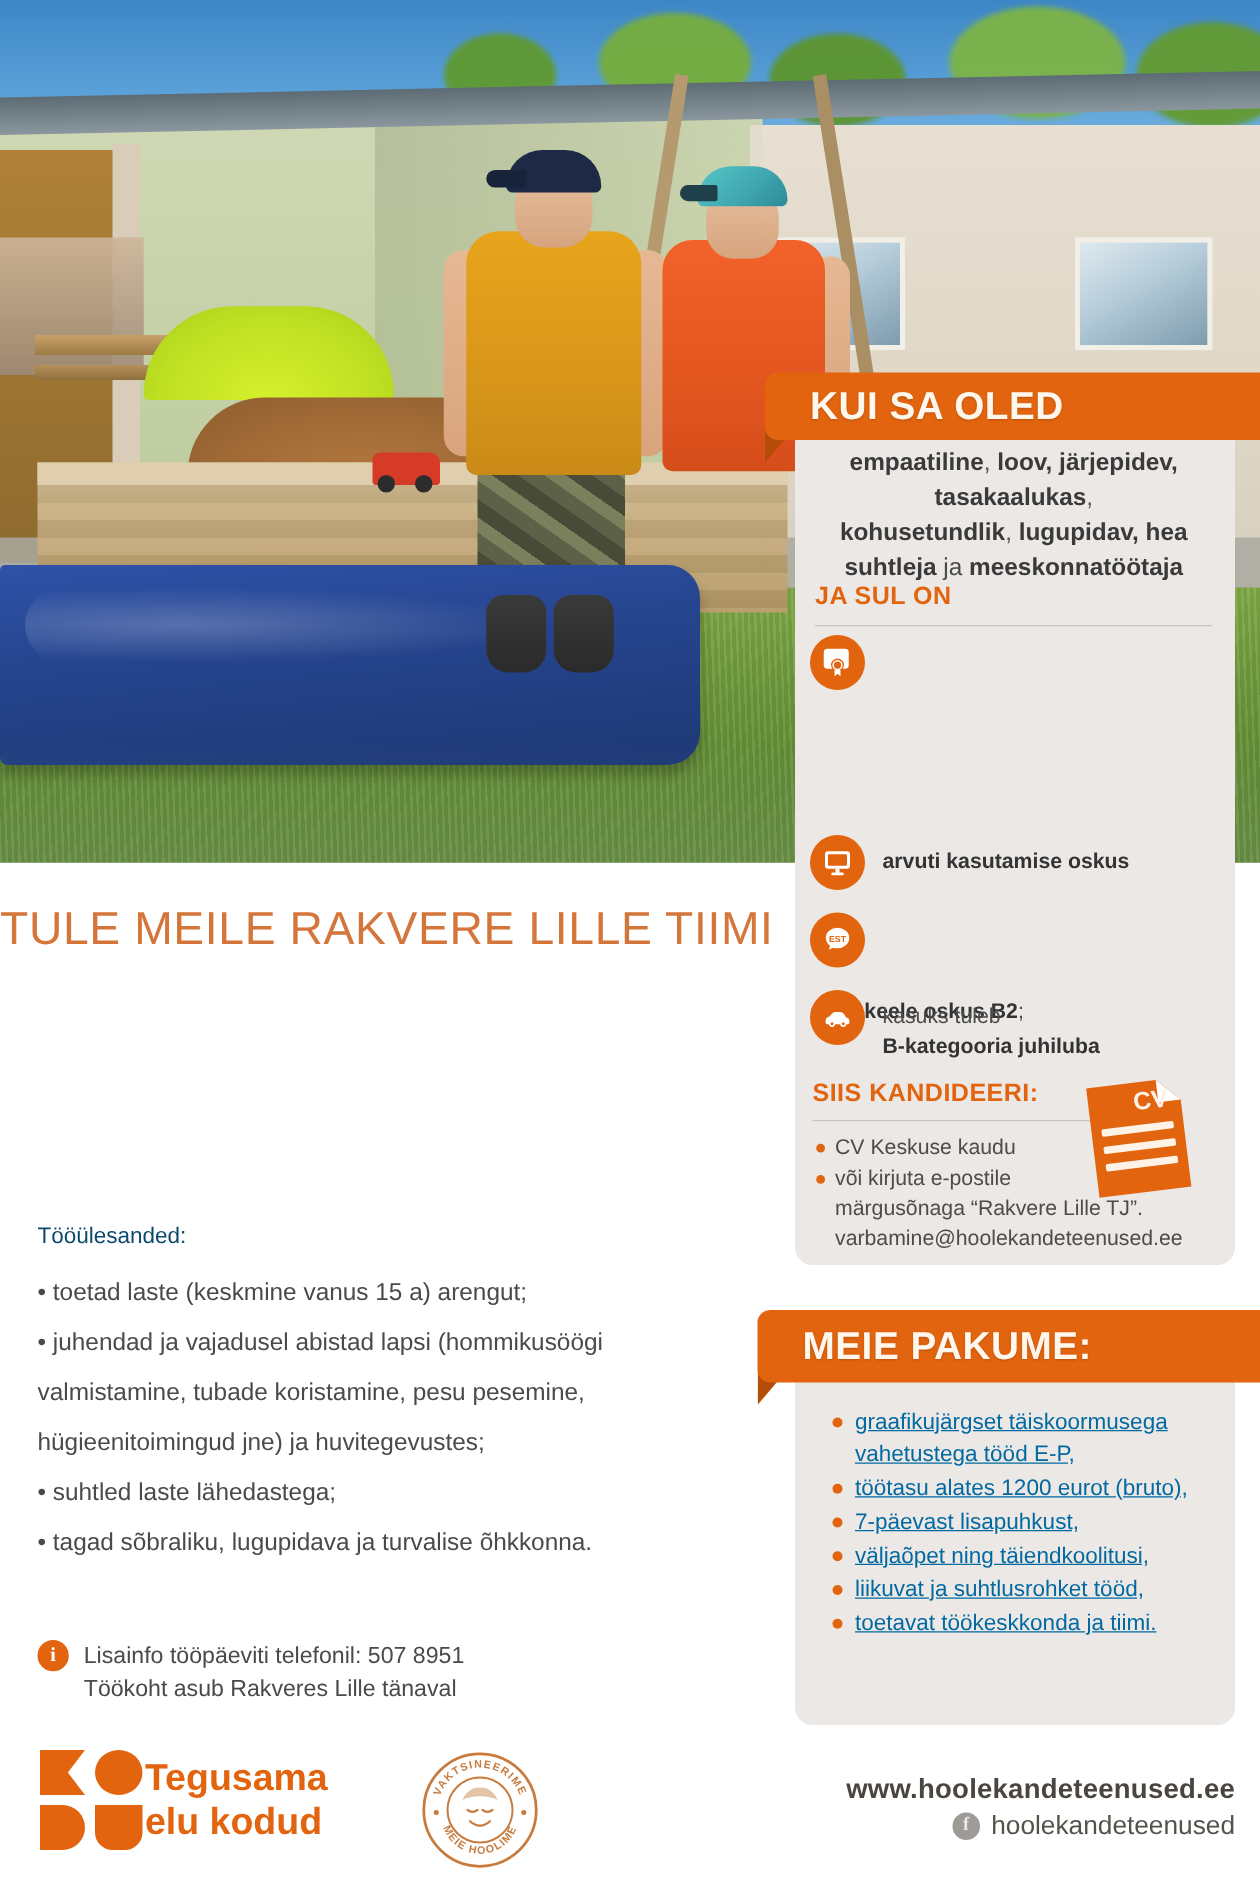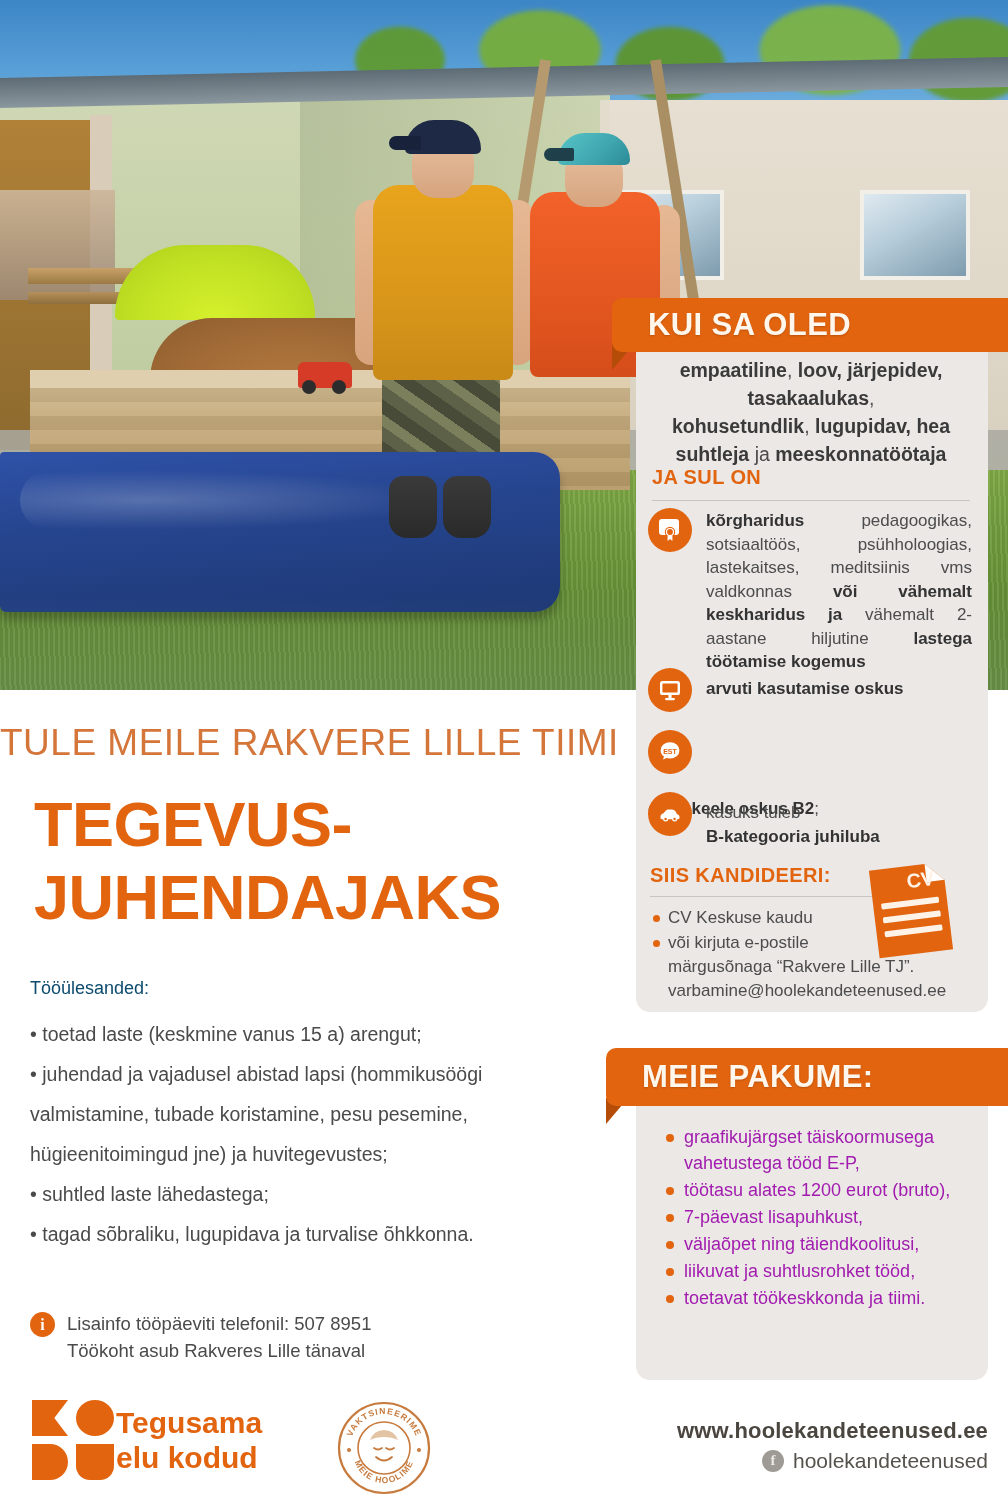--- a/index.html
+++ b/index.html
@@ -186,21 +186,21 @@
   .apply-list li{position:relative;}
   .apply-list li.bul:before{content:"";position:absolute;left:-15px;top:9px;
     width:7px;height:7px;border-radius:50%;background:#E2640F;}
   .apply-sub{display:block;}
 
   
   #cv-doc{position:absolute;left:872px;top:862px;width:78px;height:96px;transform:rotate(-7deg);}
 
   
   .offers{position:absolute;left:664px;top:1124px;width:310px;
-    font-size:18px;line-height:26px;color:#a21caf;}
+    font-size:18px;line-height:26px;color:#0369a1;text-decoration:underline;}
   .offers ul{margin:0;padding:0;list-style:none;}
   .offers li{position:relative;padding-left:20px;margin-bottom:1px;}
   .offers li:before{content:"";position:absolute;left:2px;top:10px;
     width:8px;height:8px;border-radius:50%;background:#E2640F;}
 
   
   #kicker{
     position:absolute;left:0px;top:722px;width:620px;
     color:#D4753A;font-size:37px;letter-spacing:.5px;white-space:nowrap;
   }
@@ -316,23 +316,20 @@
   <div class="req" id="req-0">
     <div class="req-icon">
       <svg width="26" height="26" viewBox="0 0 26 26">
         <rect x="2" y="2" width="20" height="16" rx="3" fill="#fff"></rect>
         <circle cx="13" cy="15" r="5.2" fill="#E2640F"></circle>
         <circle cx="13" cy="15" r="4.1" fill="#fff"></circle>
         <circle cx="13" cy="15" r="2.9" fill="#E2640F"></circle>
         <path d="M10.6 18.6 L10.6 24 L13 22 L15.4 24 L15.4 18.6 Z" fill="#fff"></path>
       </svg>
     </div>
-    <div class="req-text">
-      <b>kõrgharidus</b> pedagoogikas, sotsiaaltöös, psühholoogias, lastekaitses, meditsiinis vms valdkonnas <b>või&nbsp;vähemalt keskharidus ja</b> vähemalt 2-aastane hiljutine <b>lastega töötamise kogemus</b>
-    </div>
   </div>
 
   <div class="req" id="req-1">
     <div class="req-icon">
       <svg width="26" height="26" viewBox="0 0 26 26">
         <rect x="3" y="4" width="20" height="14" rx="2.6" fill="#fff"></rect>
         <rect x="5.4" y="6.4" width="15.2" height="9.2" rx="1" fill="#E2640F"></rect>
         <rect x="11.4" y="18" width="3.2" height="3.6" fill="#fff"></rect>
         <rect x="8" y="21" width="10" height="2.2" rx="1.1" fill="#fff"></rect>
       </svg>
@@ -401,24 +398,20 @@
       <li>graafikujärgset täiskoormusega vahetustega tööd E-P,</li>
       <li>töötasu alates 1200 eurot (bruto),</li>
       <li>7-päevast lisapuhkust,</li>
       <li>väljaõpet ning täiendkoolitusi,</li>
       <li>liikuvat ja suhtlusrohket tööd,</li>
       <li>toetavat töökeskkonda ja tiimi.</li>
     </ul>
   </div>
 
   <div id="kicker">TULE MEILE RAKVERE LILLE TIIMI</div>
-  <div id="job-title">
-    <span>TEGEVUS-</span><br>
-    <span>JUHENDAJAKS</span>
-  </div>
 
   <div id="tasks-label">Tööülesanded:</div>
   <div id="tasks">
     <span class="t">• toetad laste (keskmine vanus 15 a) arengut;</span>
     <span class="t">• juhendad ja vajadusel abistad lapsi (hommikusöögi</span>
     <span class="t">valmistamine, tubade koristamine, pesu pesemine,</span>
     <span class="t">hügieenitoimingud jne) ja huvitegevustes;</span>
     <span class="t">• suhtled laste lähedastega;</span>
     <span class="t">• tagad sõbraliku, lugupidava ja turvalise õhkkonna.</span>
   </div>

